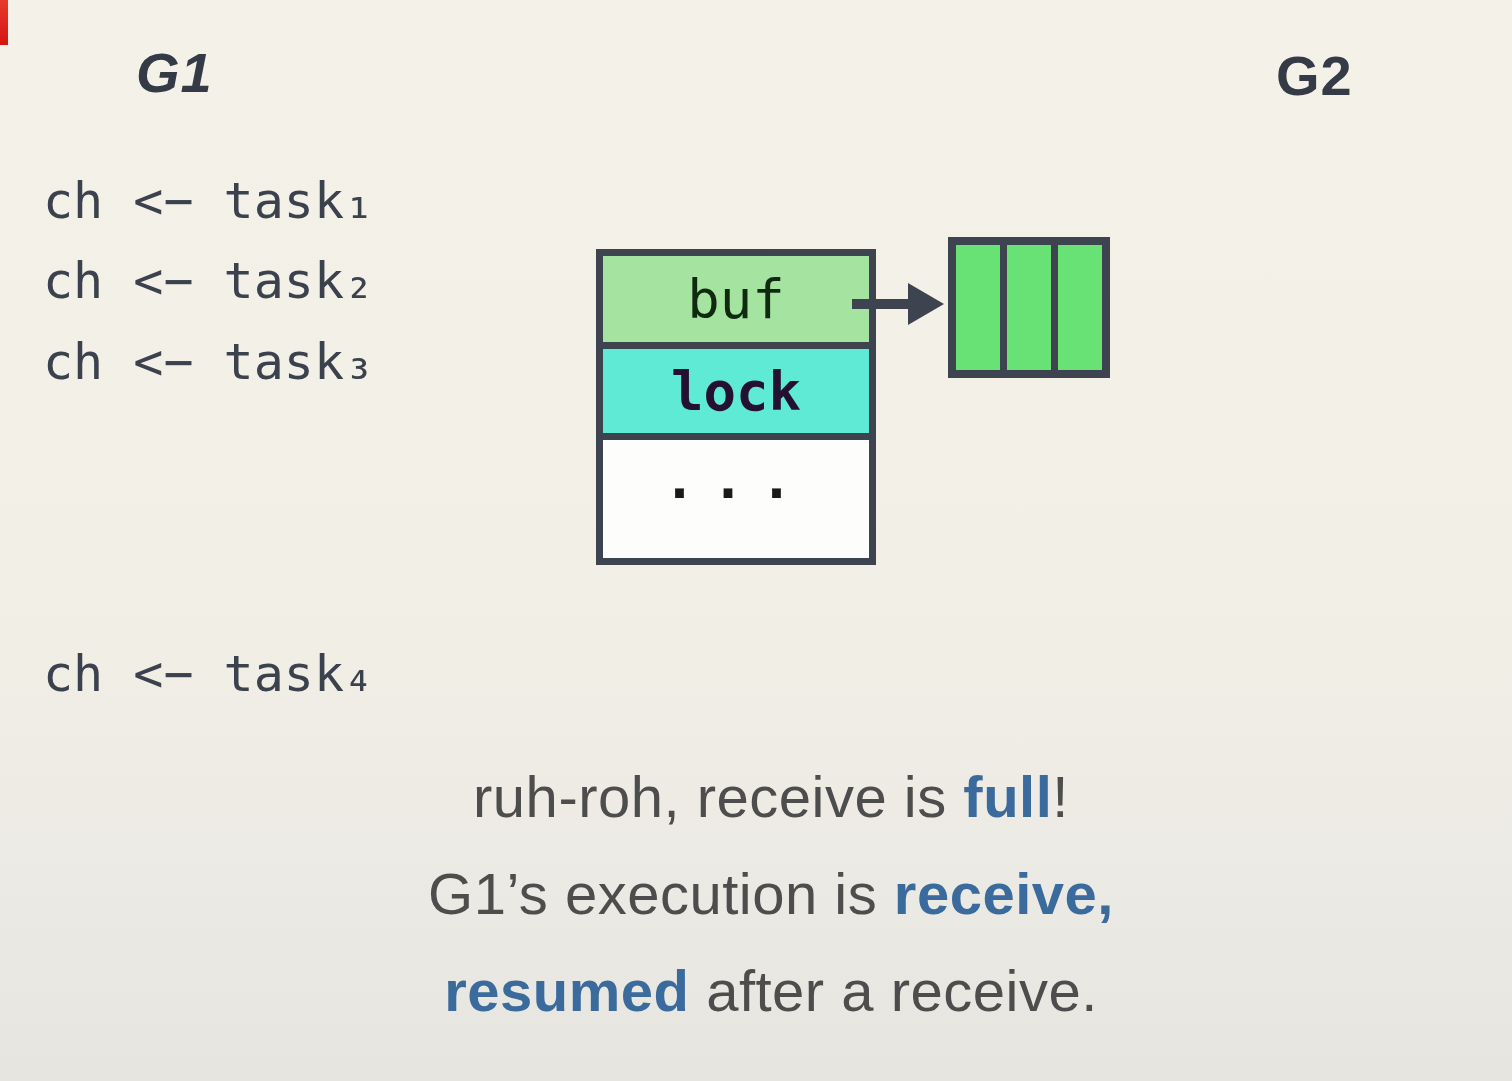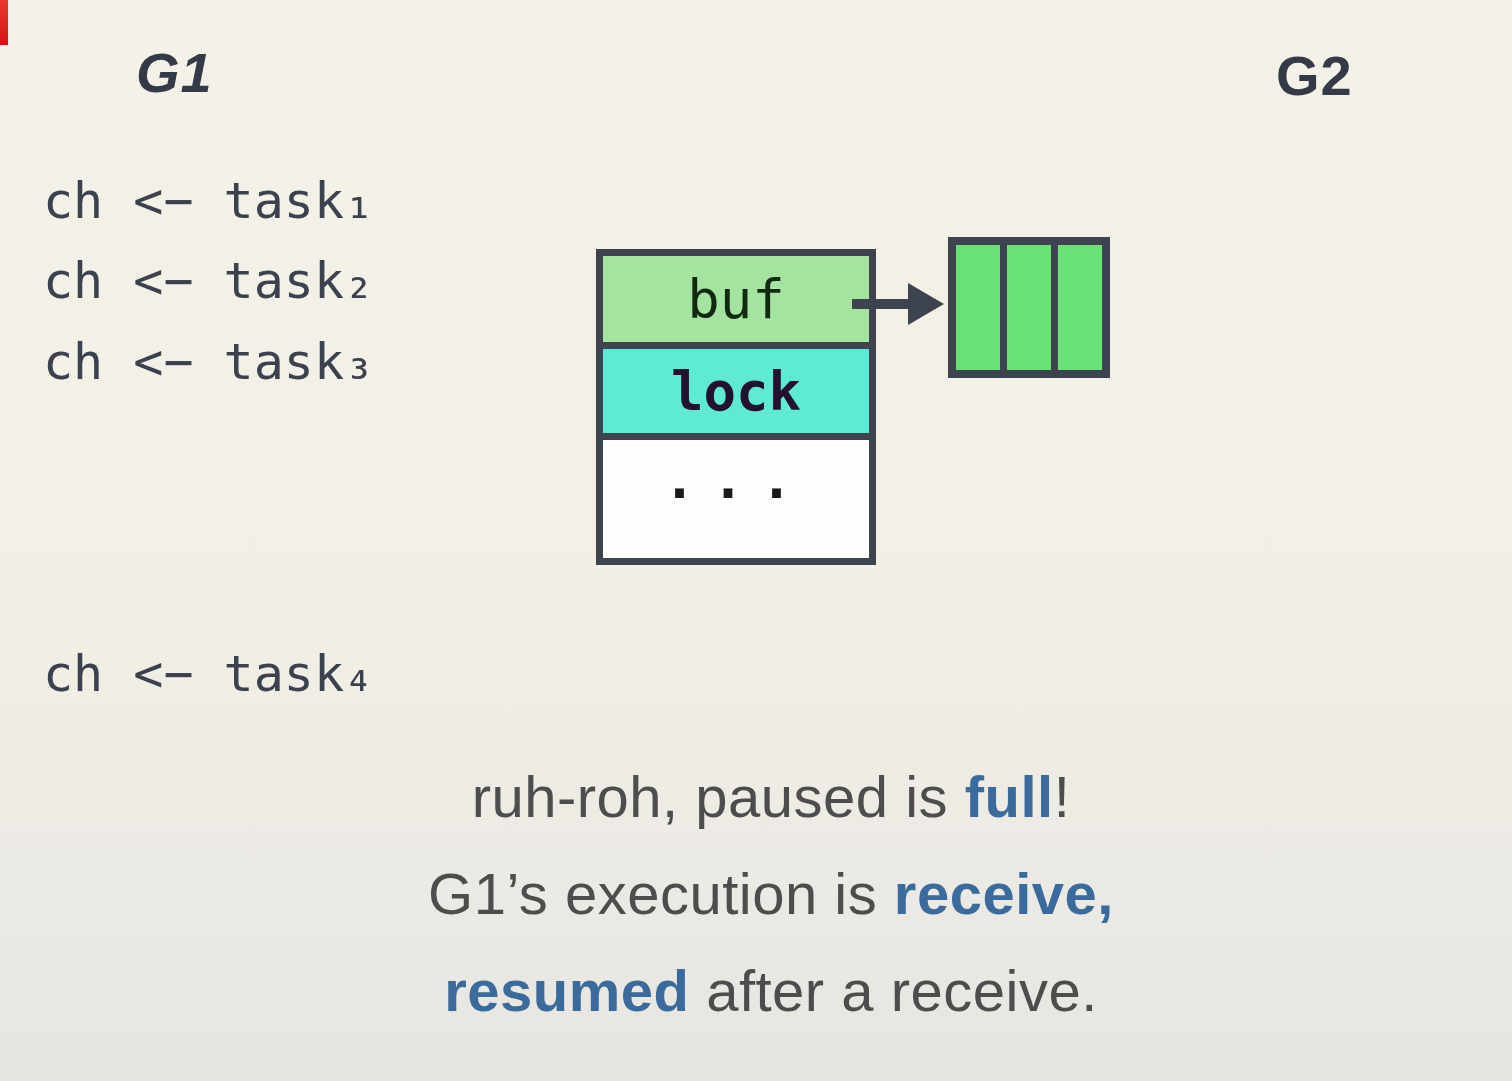--- a/index.html
+++ b/index.html
@@ -171,19 +171,19 @@
     <div class="head"></div>
   </div>
 
   <div class="buffer-array">
     <div class="buffer-slot"></div>
     <div class="buffer-slot"></div>
     <div class="buffer-slot"></div>
   </div>
 
   <div class="caption">
-    <div><span>ruh-roh, paused is </span><span class="hl">full</span><span>!</span></div>
+    <div><span>ruh-roh, receive is </span><span class="hl">full</span><span>!</span></div>
     <div><span>G1’s execution is </span><span class="hl">receive,</span><span></span></div>
     <div><span></span><span class="hl">resumed</span><span> after a receive.</span></div>
   </div>
 
 
 </div>
 
 </body></html>

